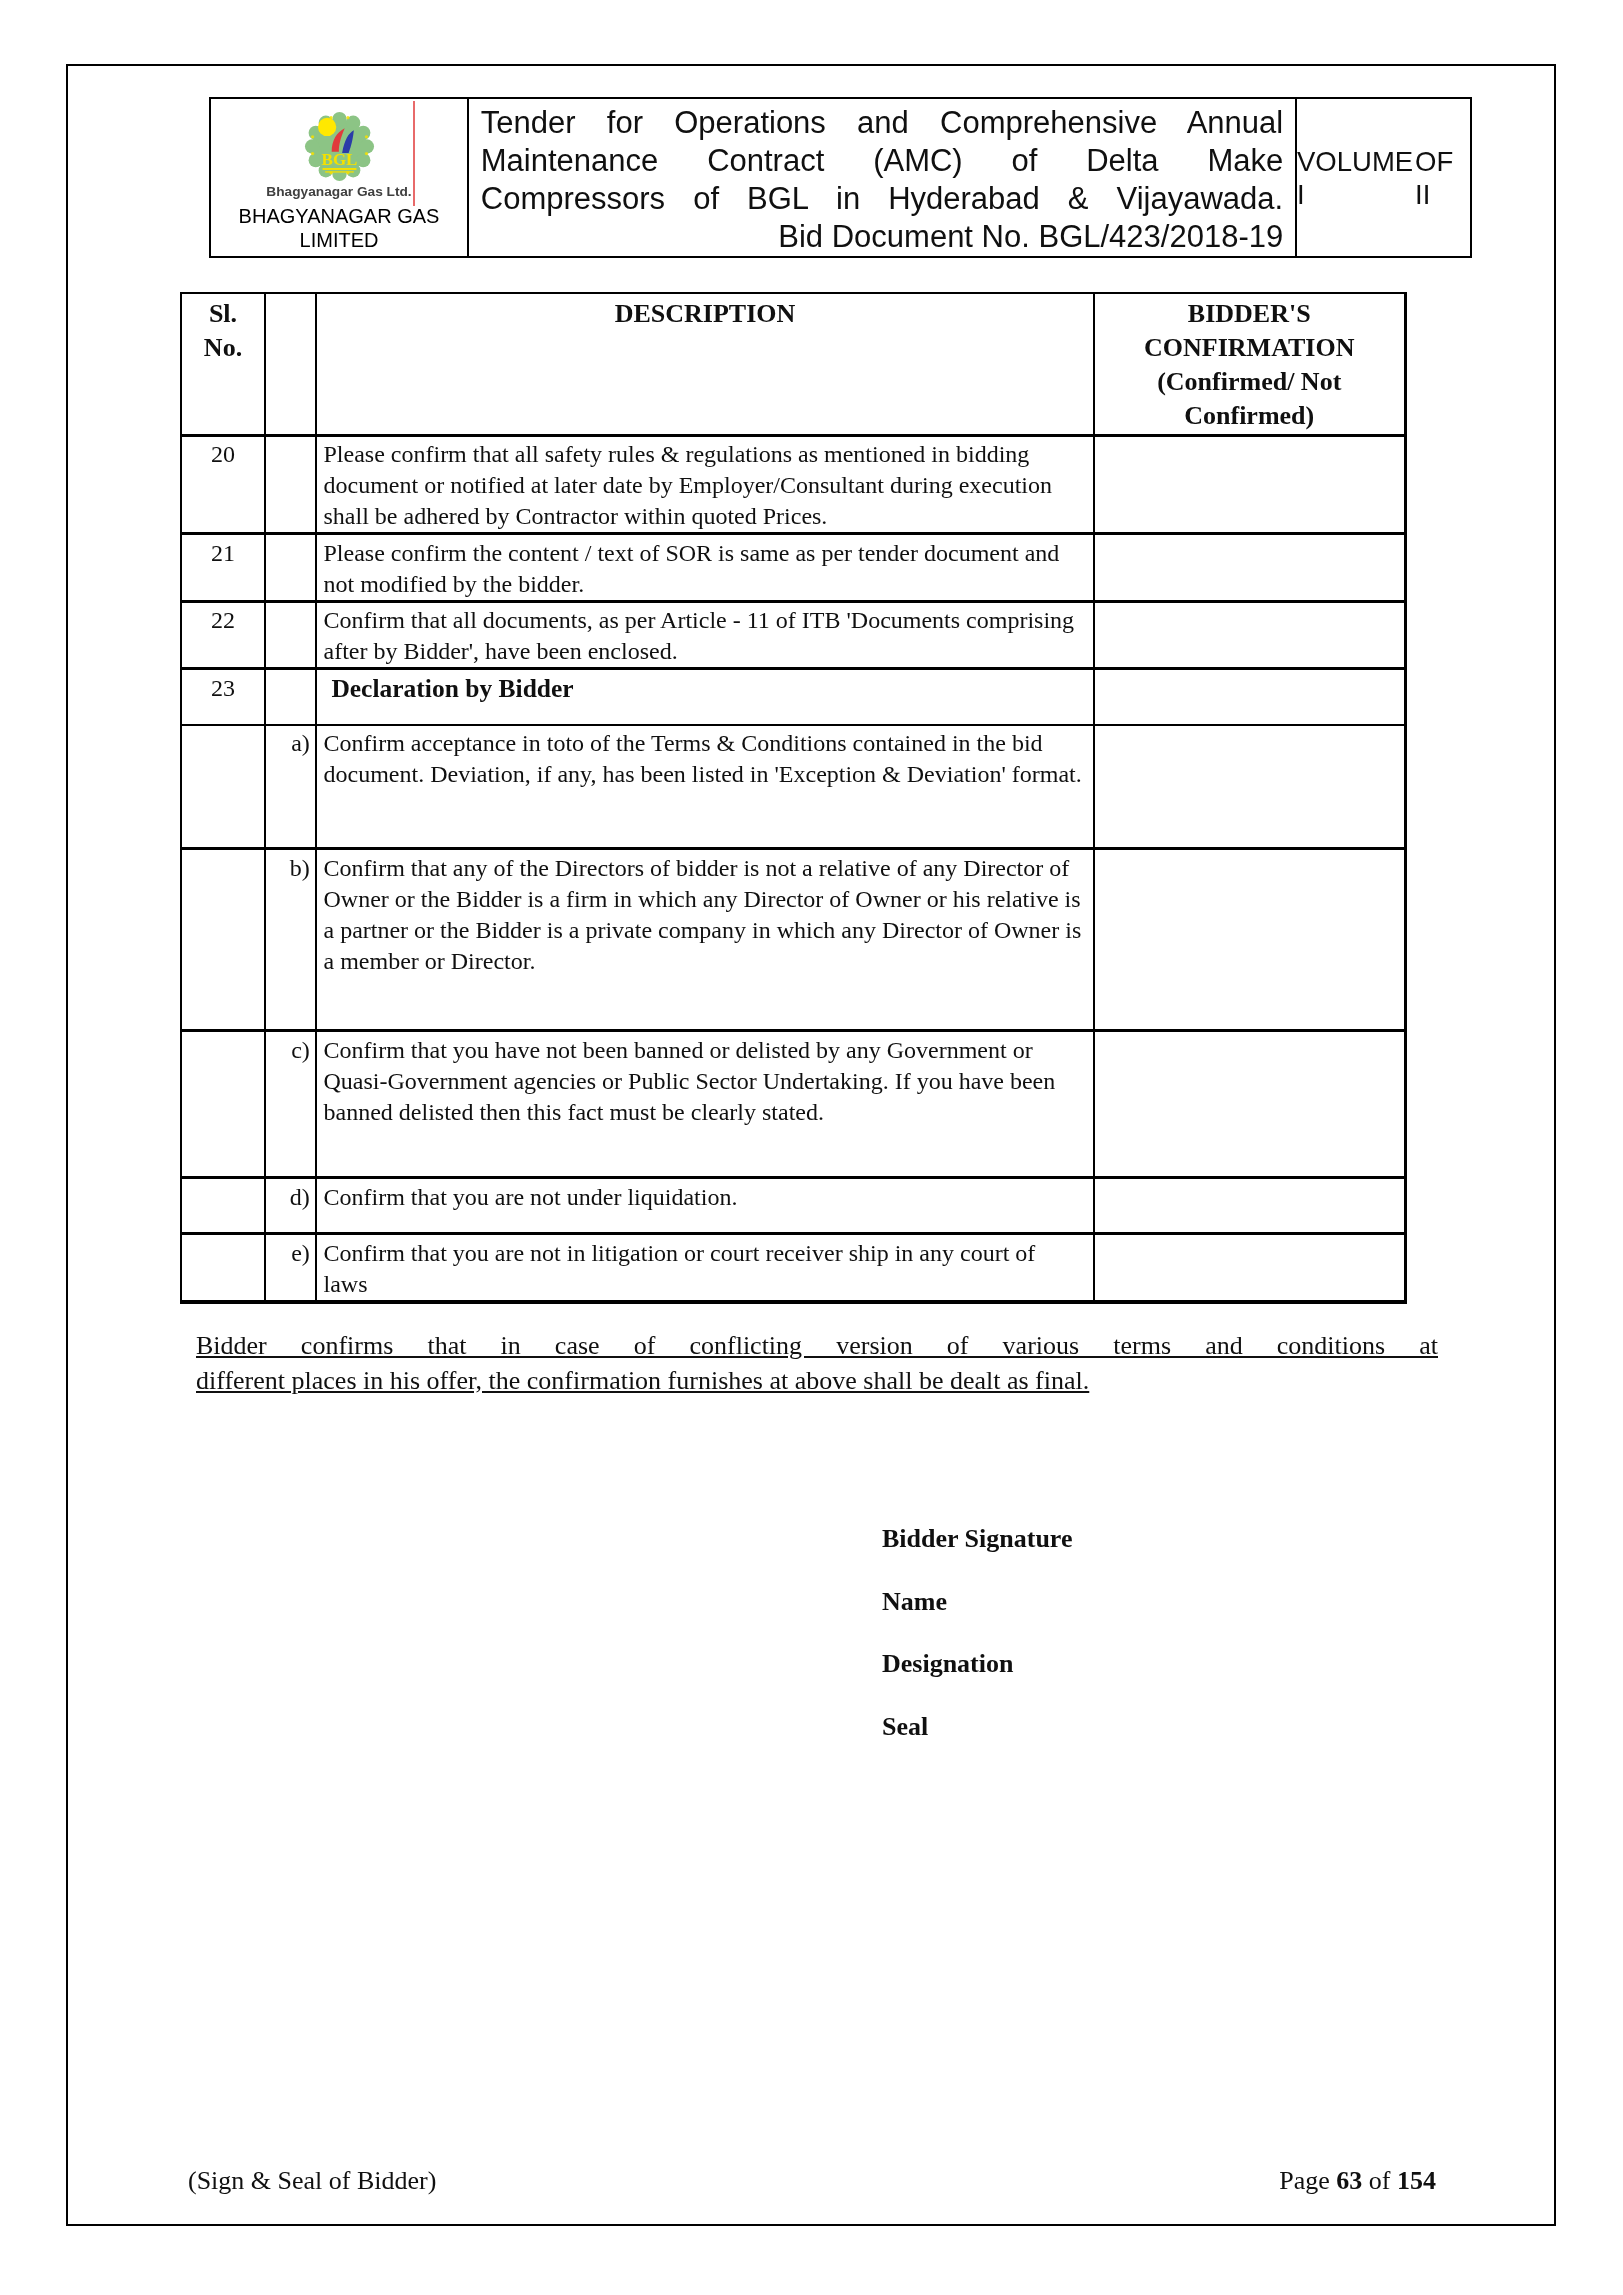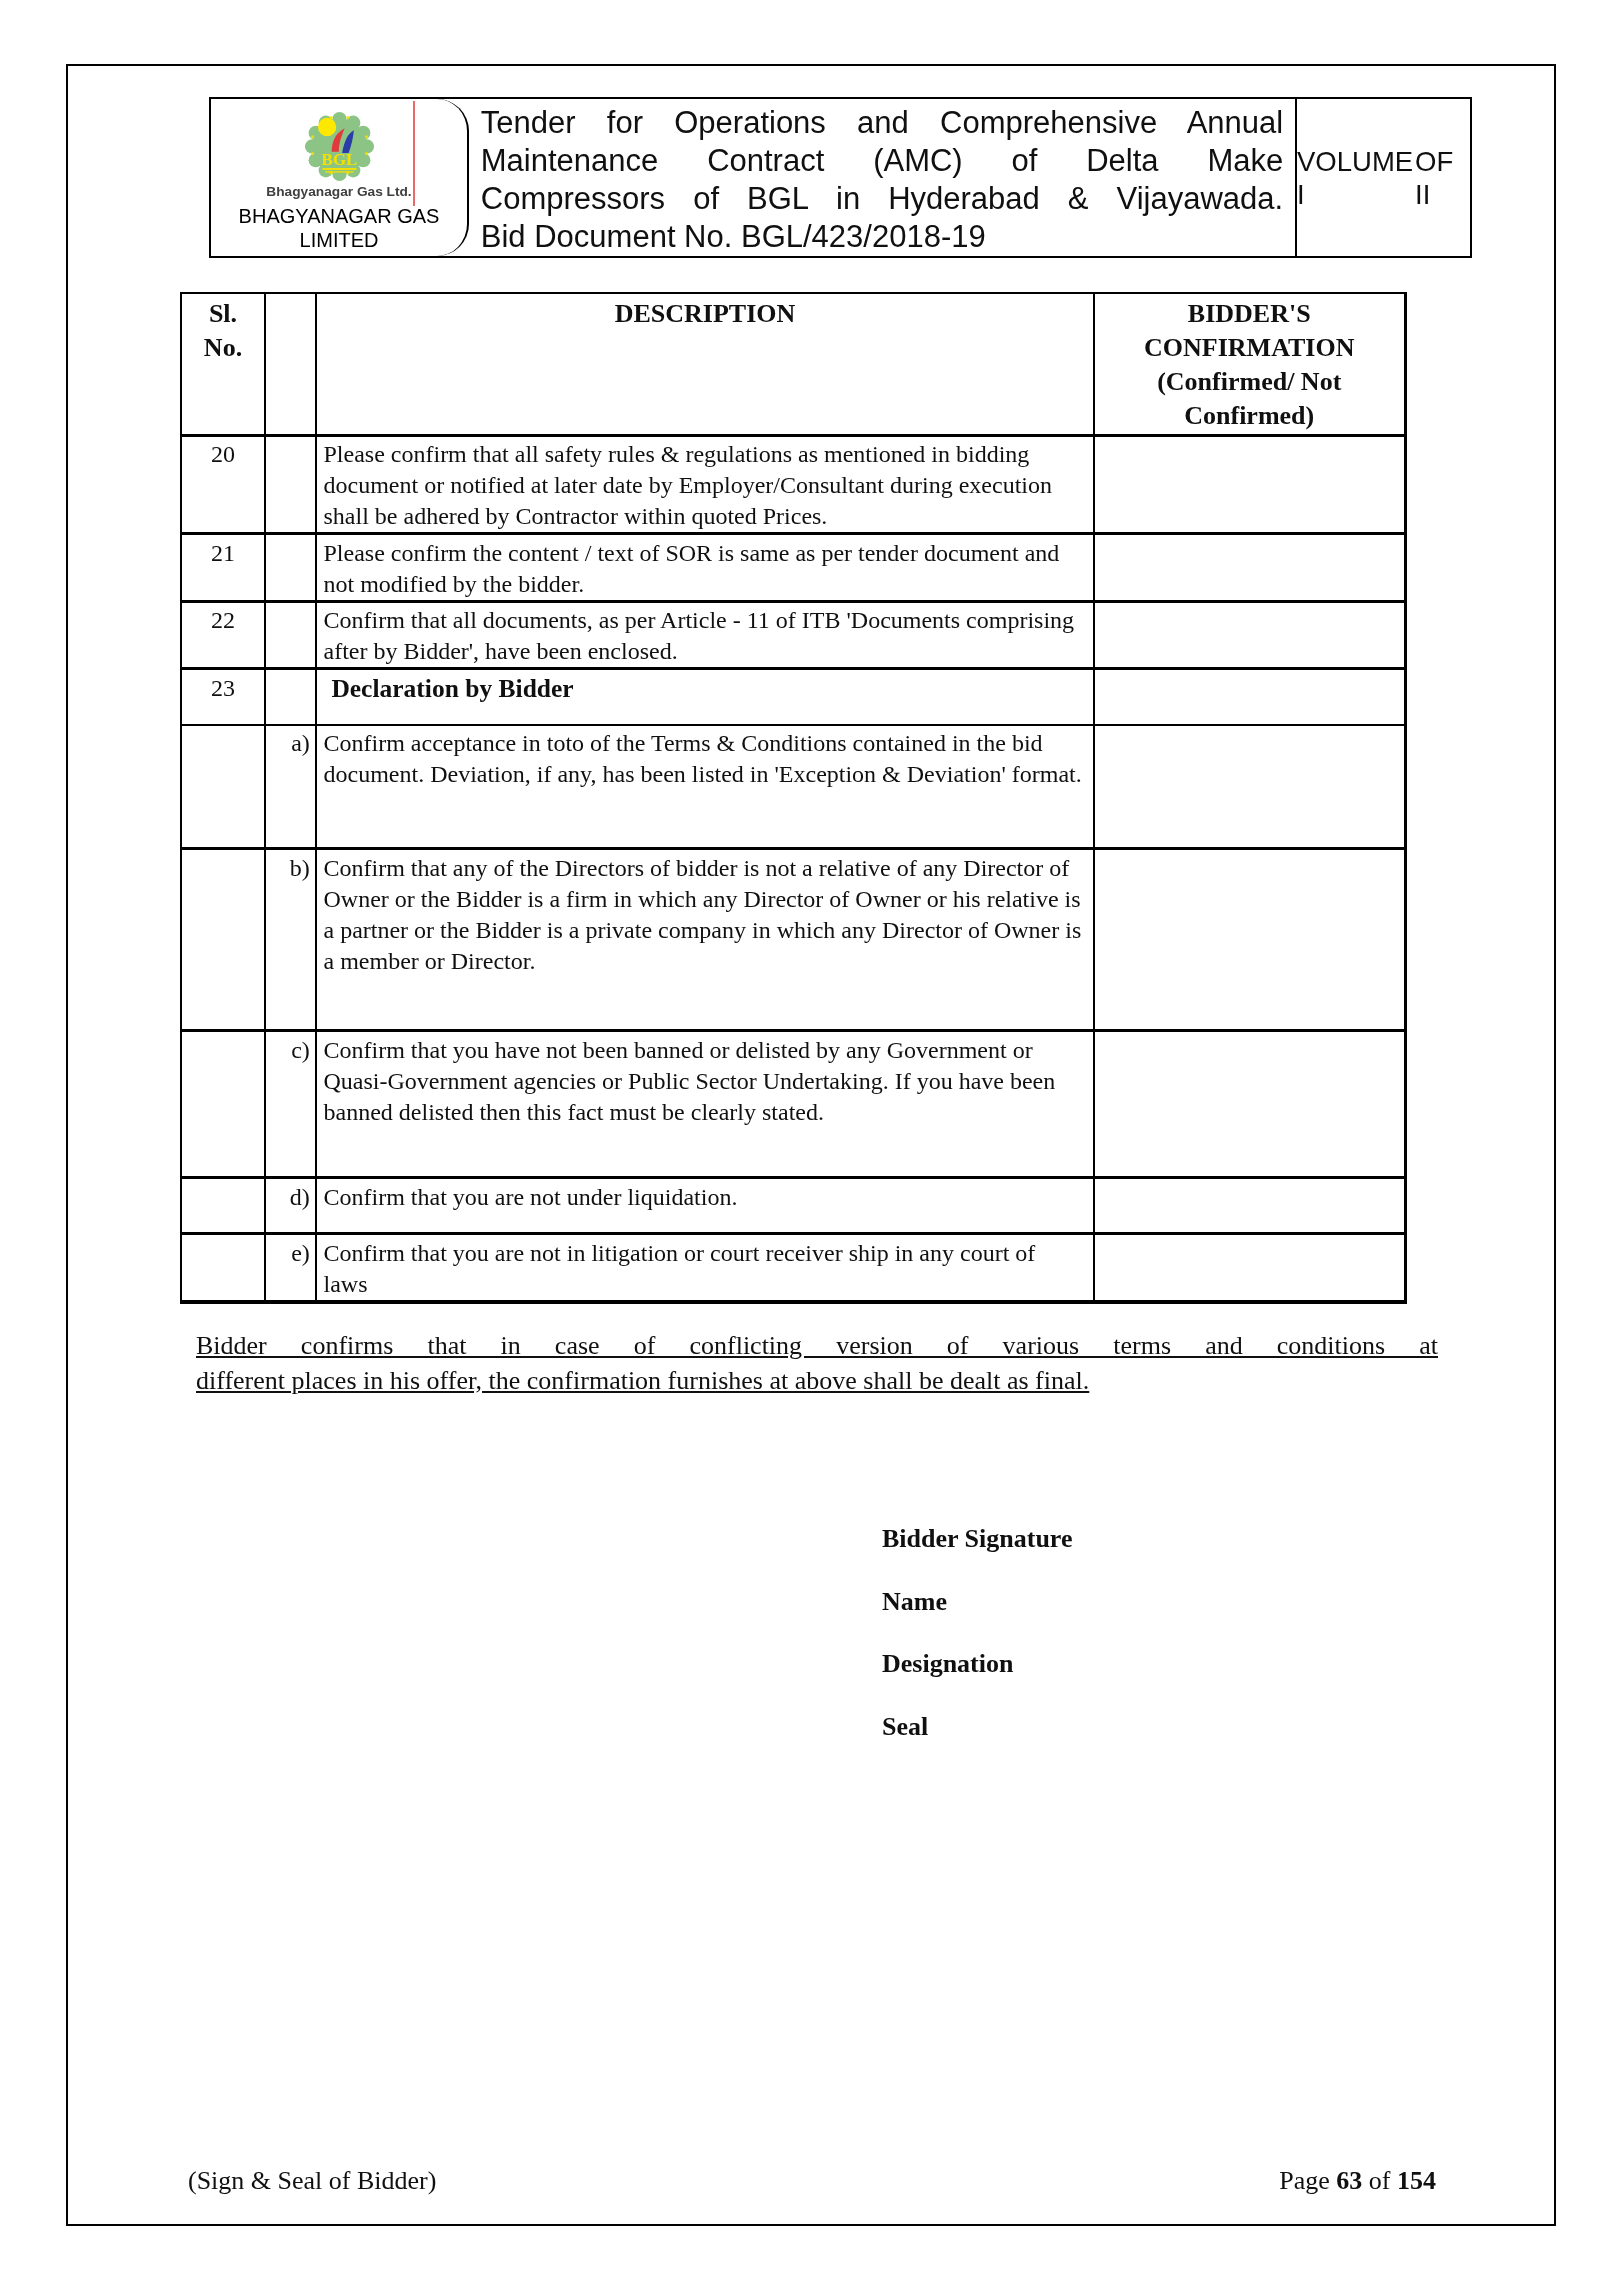--- a/index.html
+++ b/index.html
@@ -6,32 +6,32 @@
   #page{position:relative;width:1623px;height:2295px;background:#ffffff;overflow:hidden;
         font-family:"Liberation Serif", serif;color:#101010;}
 
   
   #frame{position:absolute;left:66px;top:64px;width:1486px;height:2158px;border:2.6px solid #000;}
 
   
   #hdr{position:absolute;left:209px;top:97px;width:1263px;height:161px;border:2px solid #000;
        box-sizing:border-box;display:flex;font-family:"Liberation Sans", sans-serif;}
   #hdr .cell{box-sizing:border-box;height:100%;}
-  #logo-cell{width:258px;border-right:2px solid #000;position:relative;text-align:center;overflow:hidden;border-radius:32px;}
+  #logo-cell{width:258px;border-right:2px solid #000;position:relative;text-align:center;overflow:hidden;}
   #title-cell{width:828px;border-right:2px solid #000;padding:5.2px 11.8px 0 11.8px;}
   #vol-cell{flex:1;display:flex;flex-direction:row;justify-content:center;align-items:center;}
 
   #emblem-wrap{margin-top:10.5px;}
   #logo-caption{font-size:13.7px;font-weight:bold;color:#404040;line-height:14.4px;margin-top:0px;}
   #company-name{font-size:20px;line-height:23.6px;color:#000;margin-top:6.5px;letter-spacing:0px;}
   #logo-redline{position:absolute;top:2px;left:202px;width:2px;height:105px;background:#e86a6a;}
 
   .title-line{font-size:31px;line-height:38px;white-space:nowrap;}
   .title-line.just{text-align:justify;text-align-last:justify;white-space:normal;}
-  .title-line.center{text-align:left;white-space:normal;}
+  .title-line.center{text-align:right;white-space:normal;}
   #vol-cell .vline{font-size:27.5px;line-height:33px;}
 
   
   #tbl{position:absolute;left:180px;top:292px;width:1224px;border-collapse:collapse;table-layout:fixed;padding-left:16px;}
   #tbl td{vertical-align:top;overflow:hidden;box-sizing:border-box;
           border-left:2px solid #000;border-right:2px solid #000;border-bottom:3.9px solid #000;}
   #tbl tr.hrow td{border-top:2.6px solid #000;}
   #tbl td{font-size:24px;line-height:31px;}
   #tbl .hcell{font-weight:bold;font-size:26px;line-height:34px;text-align:center;padding-top:2.6px;}
   #tbl .num{text-align:center;padding-top:2.6px;}

